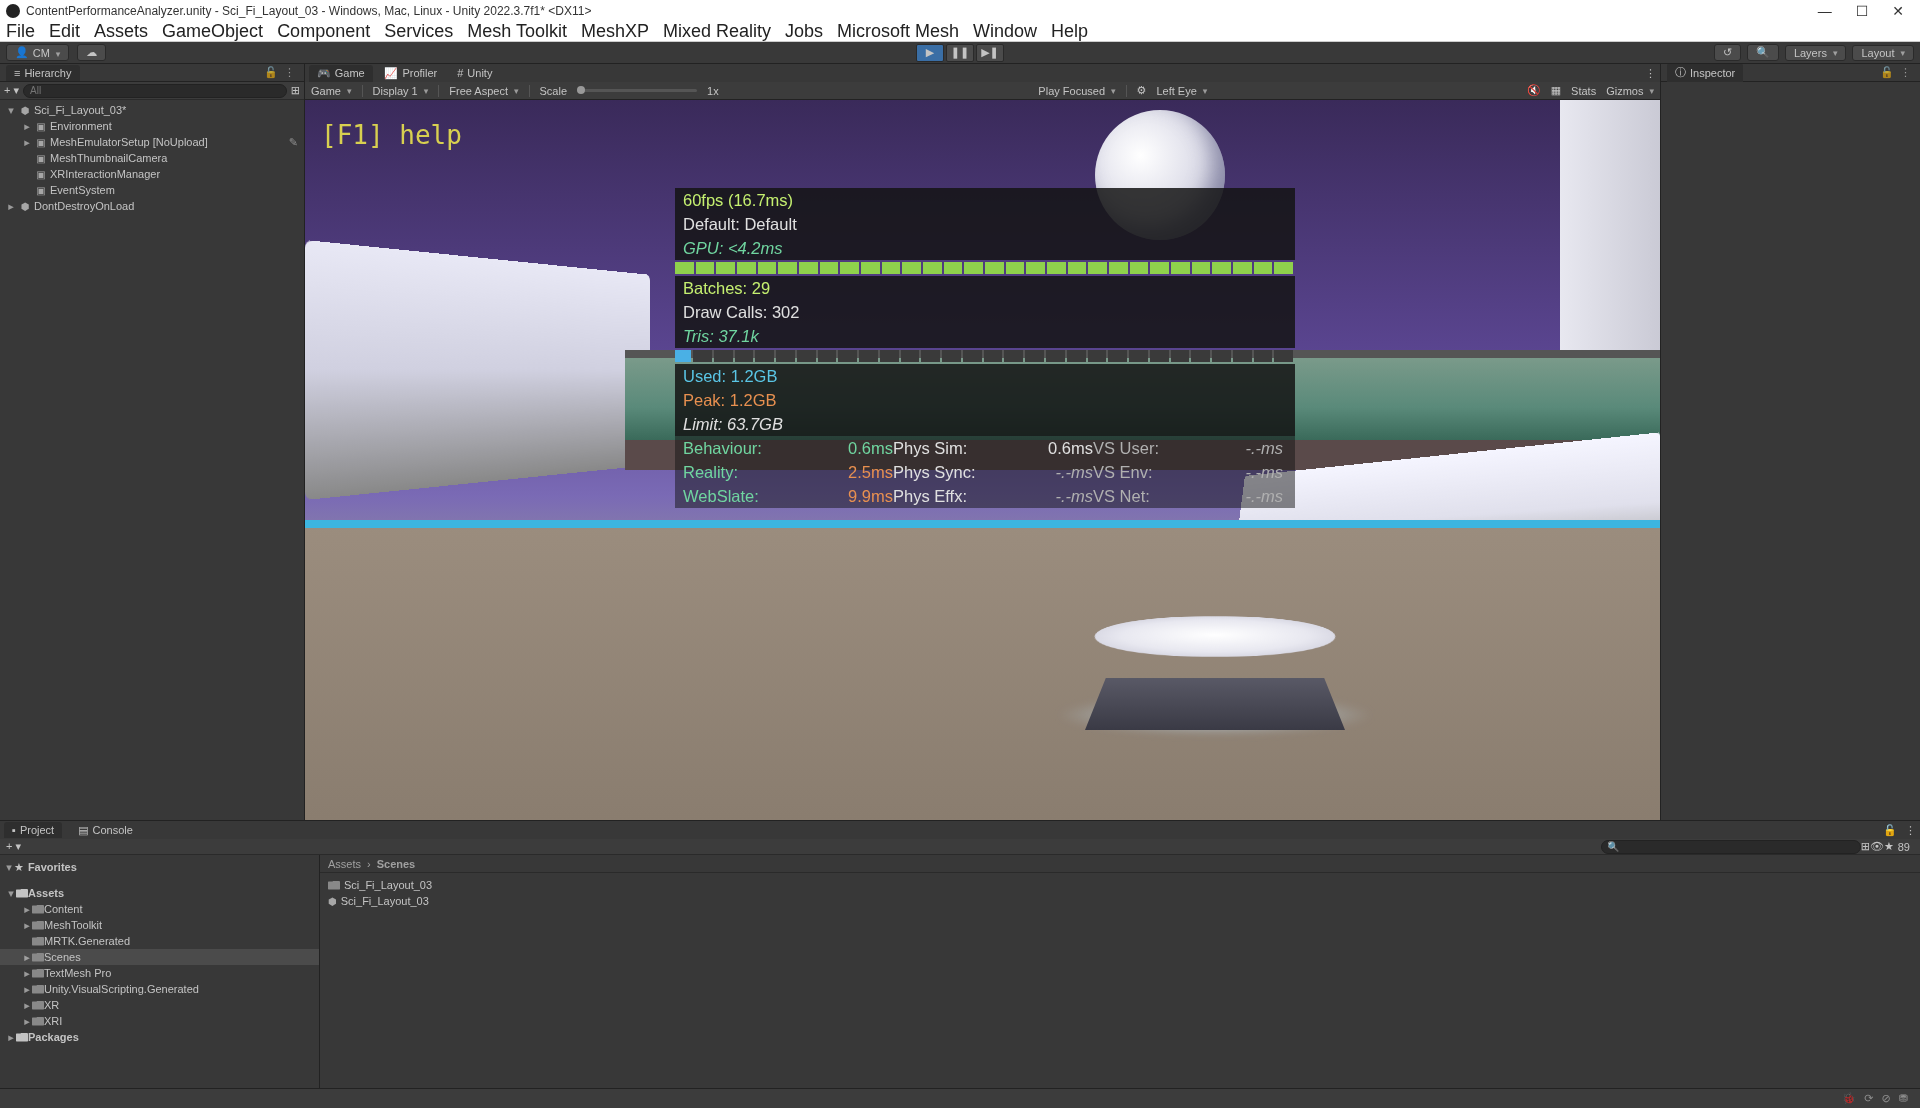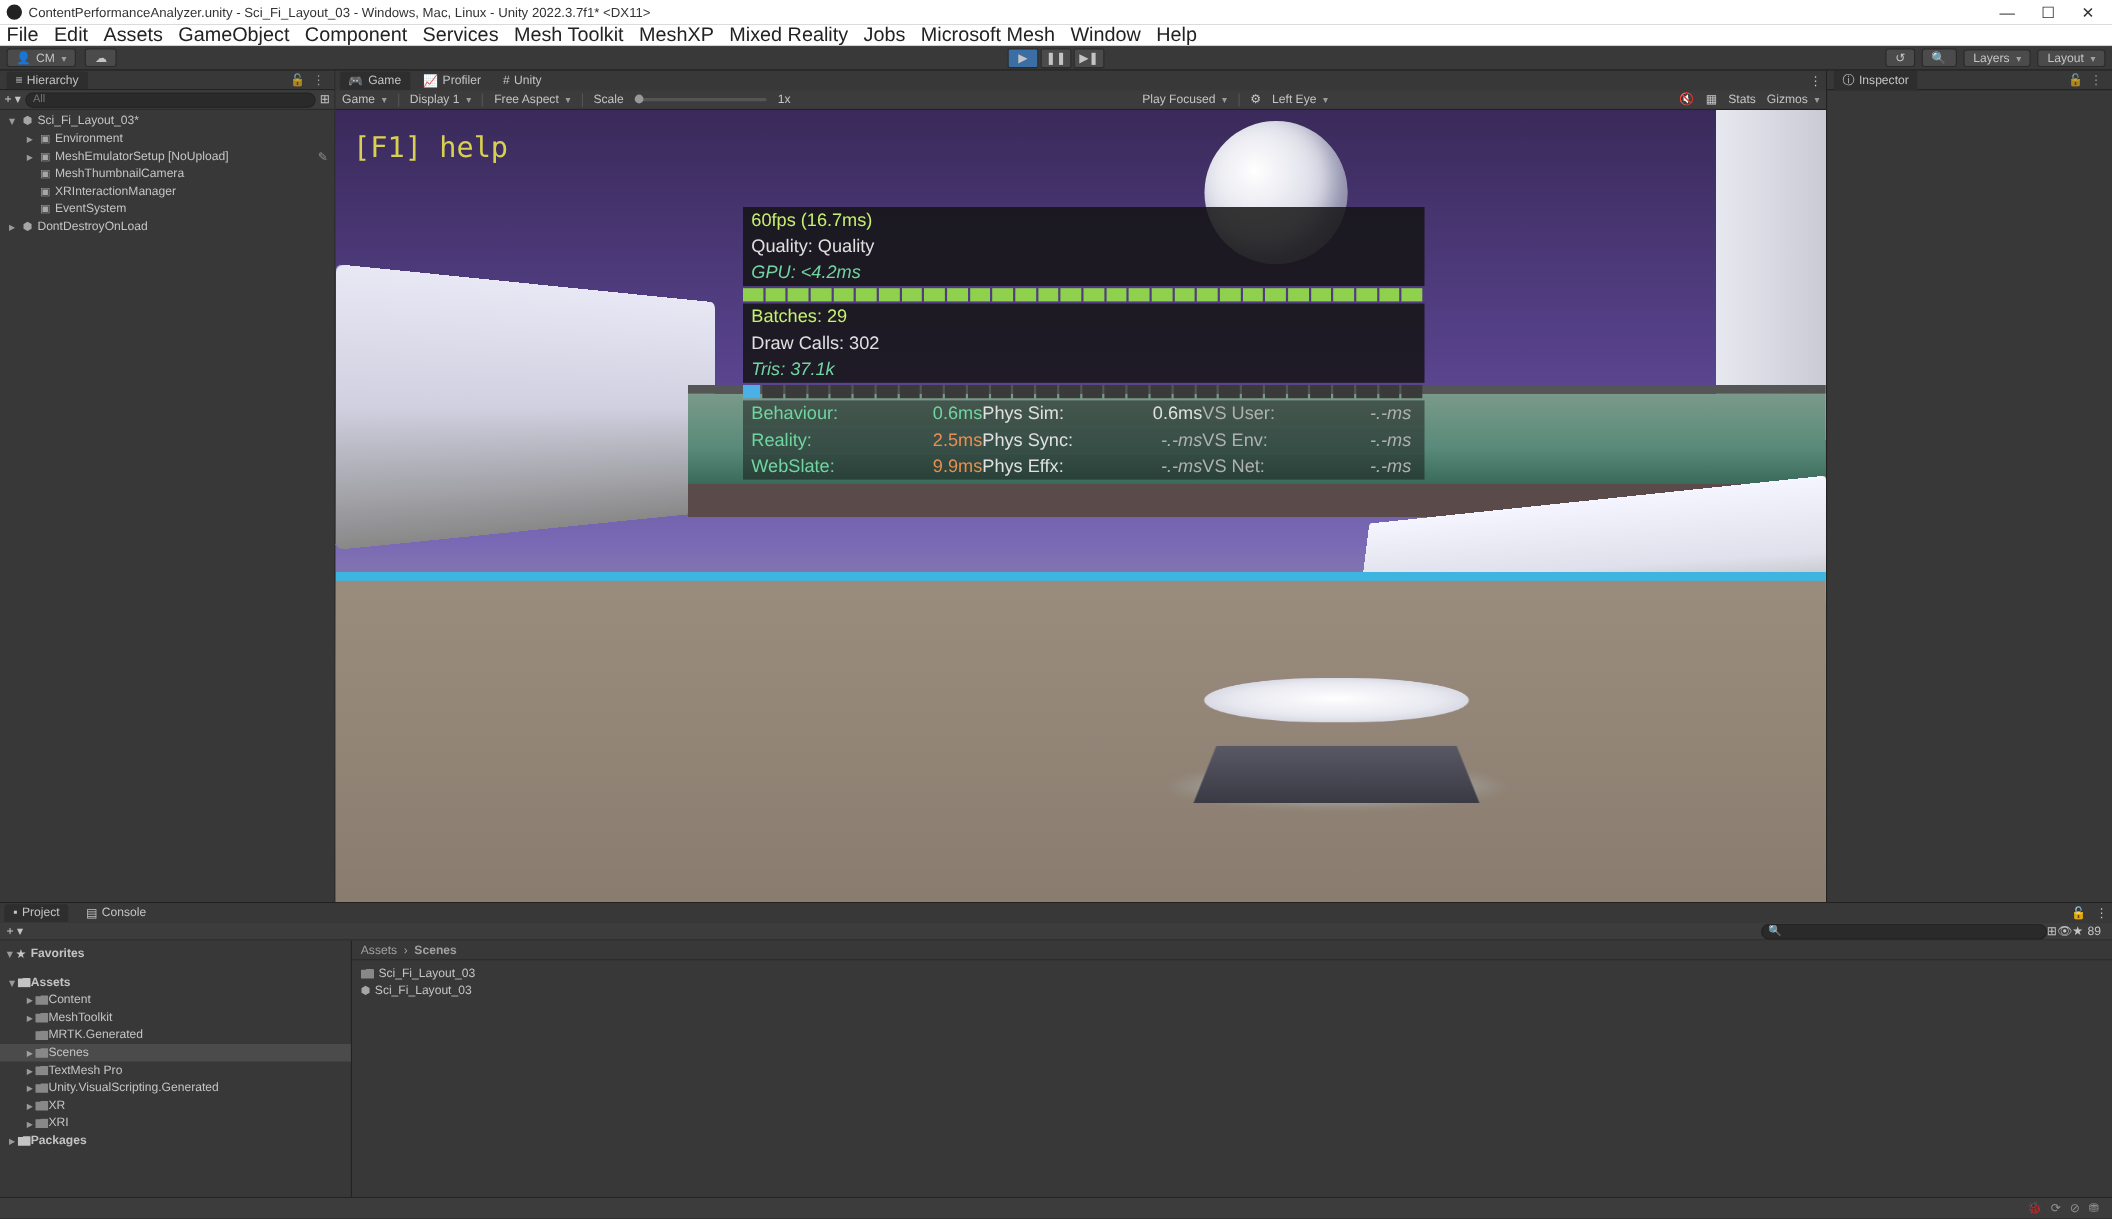--- a/index.html
+++ b/index.html
@@ -268,21 +268,21 @@
         <div class="table">
           <div class="glow"></div>
             <div class="table-base"></div>
             <div class="table-top"></div>
         </div>
       </div>
       <div class="help-text">[F1] help</div>
       <div class="perf-overlay">
         <div class="hdr">
             <span class="lime">60fps (16.7ms)</span>
-            <span class="white">Quality: Quality</span>
+            <span class="white">Default: Default</span>
             <span class="mint italic">GPU: &lt;4.2ms</span>
           </div>
         <div class="bar">
             <div class="bar-seg"></div>
             <div class="bar-seg"></div>
             <div class="bar-seg"></div>
             <div class="bar-seg"></div>
             <div class="bar-seg"></div>
             <div class="bar-seg"></div>
             <div class="bar-seg"></div>
@@ -339,20 +339,25 @@
             <div class="bar-seg off"></div>
             <div class="bar-seg off"></div>
             <div class="bar-seg off"></div>
             <div class="bar-seg off"></div>
             <div class="bar-seg off"></div>
             <div class="bar-seg off"></div>
             <div class="bar-seg off"></div>
             <div class="bar-seg off"></div>
             <div class="bar-seg off"></div>
             <div class="bar-seg off"></div>
+          </div>
+        <div class="hdr">
+            <span class="cyan">Used: 1.2GB</span>
+            <span class="orange">Peak: 1.2GB</span>
+            <span class="white italic">Limit: 63.7GB</span>
           </div>
         <div class="row" style="background:rgba(20,20,20,.5);padding:0 8px;">
           <div style="width:210px;display:flex;justify-content:space-between;">
               <span class="mint">Behaviour:</span>
               <span class="mint">0.6ms</span>
             </div>
           <div style="width:200px;display:flex;justify-content:space-between;">
               <span class="white">Phys Sim:</span>
               <span class="white">0.6ms</span>
             </div>

